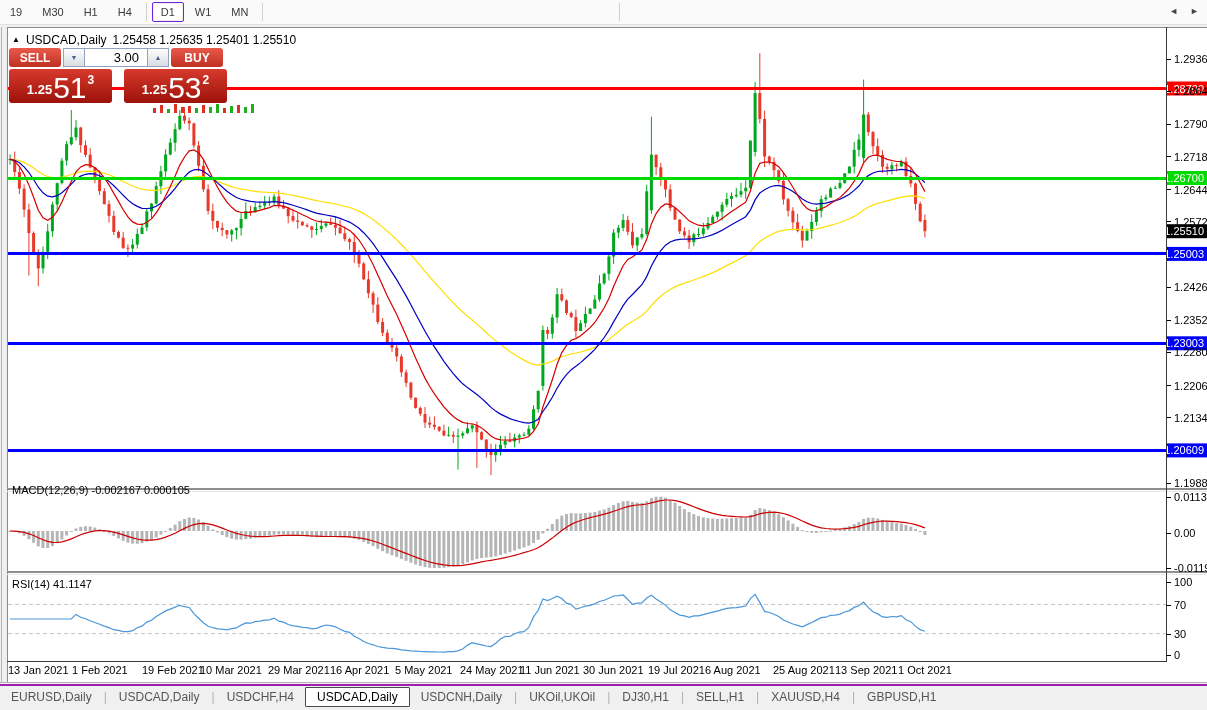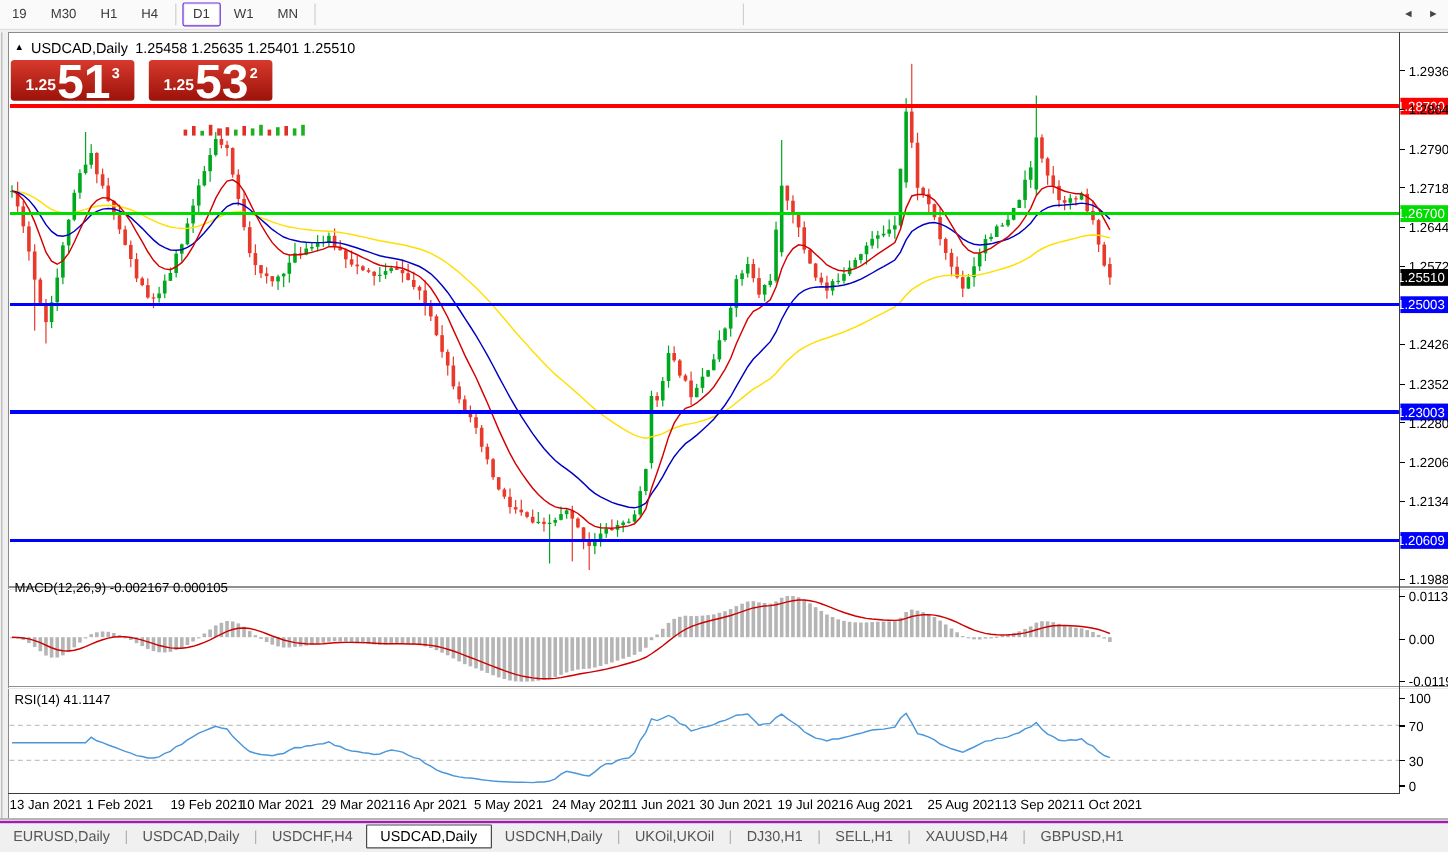--- a/index.html
+++ b/index.html
@@ -49,21 +49,21 @@
     line-height:17px;padding-right:8px;
   }
   .tw-row2{display:flex;gap:12px;margin-top:2px;}
   .price-panel{
     flex:1;height:34px;border-radius:3px;cursor:pointer;
     background:linear-gradient(#d63a2c,#9d120a);
     color:#fff;display:flex;align-items:flex-end;justify-content:center;
     padding-bottom:2px;box-sizing:border-box;
   }
   .pp-prefix{font-size:13px;font-weight:bold;margin:0 1px 4px 0;}
-  .pp-big{font-size:40px;font-weight:bold;line-height:26px;}
+  .pp-big{font-size:30px;font-weight:normal;line-height:26px;}
   .pp-sup{font-size:12px;font-weight:bold;margin:0 0 14px 1px;}
   .tickrow{position:absolute;left:153px;top:103px;height:10px;display:flex;align-items:flex-end;gap:4px;z-index:4;}
   .tickrow span{width:3px;display:block;}
   
   .tabbar{
     position:absolute;left:0;top:684px;width:1207px;height:22px;
     background:#f0f0f0;border-top:2px solid #a21caf;
     display:flex;align-items:center;font-size:12px;color:#555;z-index:5;
   }
   .tab{padding:3px 11px;cursor:pointer;white-space:nowrap;}
@@ -777,20 +777,33 @@
     <line x1="0" y1="682.5" x2="1207" y2="682.5" stroke="#b5b5b5" stroke-width="1" shape-rendering="crispEdges"></line>
   </svg>
 
 <div class="chart-title">
   <span class="arrow">▲</span>
   <span>USDCAD,Daily</span>
   <span>1.25458 1.25635 1.25401 1.25510</span>
 </div>
 
 <div class="tw">
+  <div class="tw-row1">
+    <div class="tw-btn">SELL</div>
+    <div class="spin">
+      <div class="spin-btn">
+        <span>▼</span>
+      </div>
+      <div class="spin-field">3.00</div>
+      <div class="spin-btn">
+        <span>▲</span>
+      </div>
+    </div>
+    <div class="tw-btn">BUY</div>
+  </div>
   <div class="tw-row2">
     <div class="price-panel">
       <span class="pp-prefix">1.25</span>
       <span class="pp-big">51</span>
       <span class="pp-sup">3</span>
     </div>
     <div class="price-panel">
       <span class="pp-prefix">1.25</span>
       <span class="pp-big">53</span>
       <span class="pp-sup">2</span>

